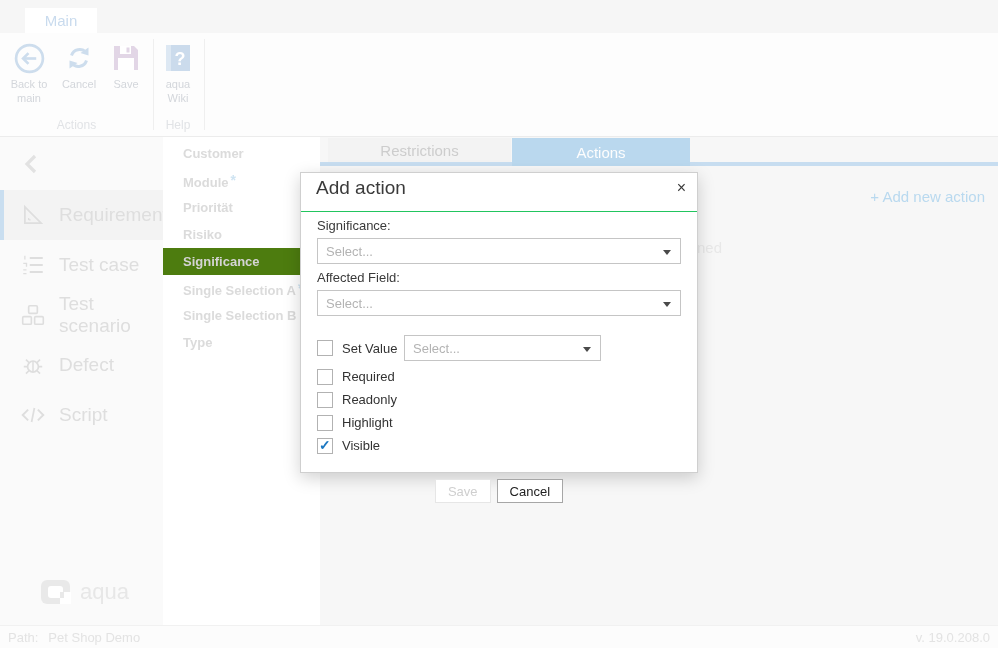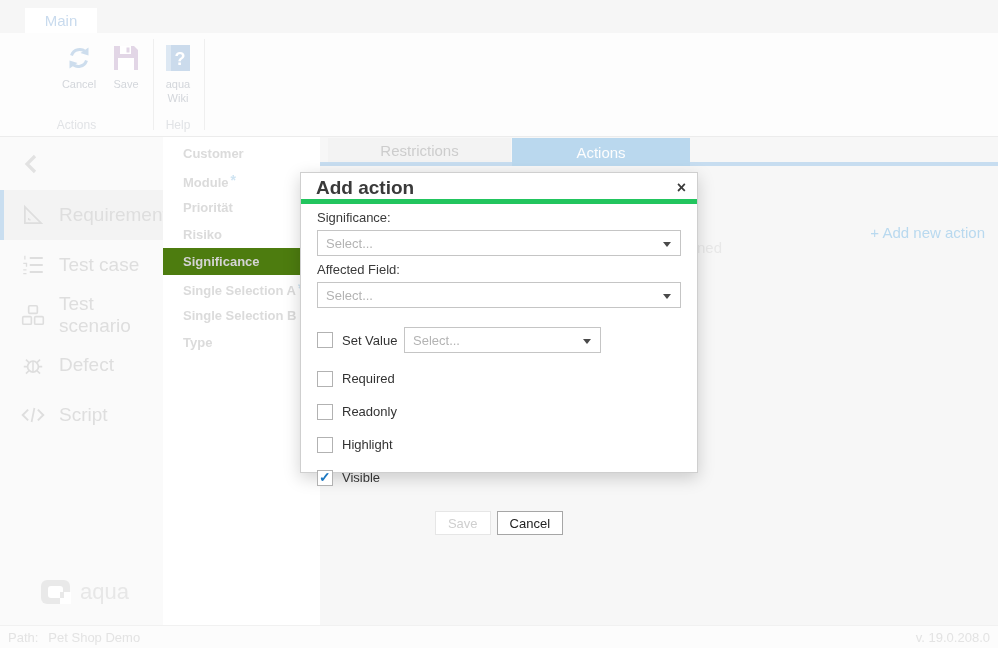--- a/index.html
+++ b/index.html
@@ -41,42 +41,42 @@
   .field-row { height:27px; line-height:27px; padding-left:20px; font-size:13px; font-weight:bold; color:#dbdbdb; white-space:nowrap; }
   .field-row.selected { background:#4d7c0f; color:#d4d4d4; }
   .req-marker { color:#cfe4f2; font-size:14px; vertical-align:2px; margin-left:2px; }
 
   
   .mainarea { position:absolute; left:320px; top:0; right:0; bottom:0; background:#f7f7f7; }
   .tabs-underline { position:absolute; top:25px; left:0; right:0; height:4px; background:#c7ddf0; }
   .tab { position:absolute; display:flex; align-items:center; justify-content:center; font-size:15px; }
   .tab-restrictions { left:8px; top:1px; width:183px; height:24px; background:#f3f3f3; color:#cdcdcd; }
   .tab-actions { left:192px; top:1px; width:178px; height:28px; background:#bad8ee; color:#fdfdfd; }
-  .add-action { position:absolute; top:51px; right:13px; color:#b9d9ef; font-size:15px;margin-top:36px; }
+  .add-action { position:absolute; top:51px; right:13px; color:#b9d9ef; font-size:15px; }
   .bg-fragment { position:absolute; top:102px; left:377px; color:#e8e8e8; font-size:15px; }
 
   
   .statusbar { position:absolute; bottom:0; left:0; right:0; height:23px; background:#fcfcfc; border-top:1px solid #f1f1f1; font-size:13px; color:#e3e3e3; }
   .path { position:absolute; left:8px; top:4px; }
   .path .pv { margin-left:10px; }
   .version { position:absolute; right:8px; top:4px; }
 
   
   .dialog {
     position:absolute; left:300px; top:172px; width:398px; height:301px; background:#fff;
     border:1px solid #cfcfcf; box-shadow:0 5px 16px rgba(0,0,0,0.18);
   }
-  .dlg-header { height:31px; position:relative; border-bottom:5px solid #22c55e;font-weight:bold; }
+  .dlg-header { height:39px; position:relative; border-bottom:1px solid #22c55e; }
   .dlg-title { position:absolute; left:15px; top:4px; font-size:19px; color:#3a3a3a; }
   .dlg-close { position:absolute; right:11px; top:5px; font-size:16px; color:#3a3a3a; cursor:pointer; line-height:20px; }
   .dlg-body { padding:0 16px; }
   .dlg-label { margin-top:6px; font-size:13px; color:#3a3a3a; }
   .dd { height:26px; border:1px solid #c5c5c5; position:relative; display:flex; align-items:center; padding-left:8px; font-size:13px; color:#b3b3b3; margin-top:5px; background:#fff; }
   .dd-arrow { position:absolute; right:9px; top:11px; width:0; height:0; border-left:4px solid transparent; border-right:4px solid transparent; border-top:5px solid #4a4a4a; }
-  .cb-row { display:flex; align-items:center; margin-top:16px; height:17px; }
+  .cb-row { display:flex; align-items:center; margin-top:6px; height:17px; }
   .sv-row { display:flex; align-items:center; margin-top:18px; height:28px; }
   .cb { width:16px; height:16px; border:1px solid #b2b2b2; background:#fff; flex:none; position:relative; }
   .cb .check { position:absolute; left:1px; top:-2px; font-size:14px; font-weight:bold; color:#1d78c1; }
   .cb-label { margin-left:9px; font-size:13px; color:#333; }
   .sv-label { margin-left:9px; font-size:13px; color:#333; width:62px; }
   .sv-dd { width:197px; margin-top:0; }
   .dlg-buttons { display:flex; justify-content:center; gap:6px; margin-top:25px; }
   .btn { height:24px; font-size:13px; background:#fff; display:flex; align-items:center; justify-content:center; padding:0 12px; cursor:pointer; }
   .btn-save { color:#cfcfcf; border:1px solid #e6e6e6; cursor:default; }
   .btn-cancel { color:#222; border:1px solid #a6a6a6; }
@@ -87,20 +87,30 @@
 <body>
 
 <div class="app">
 
   <div class="tabstrip">
     <div class="main-tab">Main</div>
   </div>
 
   <div class="ribbon">
 
+    <div class="rbtn" style="left:6px;width:46px;">
+      <div class="ric">
+        <svg width="33" height="33" viewBox="0 0 32 32">
+          <circle cx="16" cy="16" r="13" fill="none" stroke="#cddded" stroke-width="2.6"></circle>
+          <path d="M22.5 16 H11" fill="none" stroke="#cddded" stroke-width="2.6"></path>
+          <path d="M15 10.8 L9.8 16 L15 21.2" fill="none" stroke="#cddded" stroke-width="2.6"></path>
+        </svg>
+      </div>
+      <div class="rlabel">Back to main</div>
+    </div>
 
     <div class="rbtn" style="left:56px;width:46px;">
       <div class="ric">
         <svg width="32" height="32" viewBox="0 0 32 32">
           <path d="M8.5 13.5 a8.5 8.5 0 0 1 14.5 -3" fill="none" stroke="#cddded" stroke-width="3"></path>
           <polygon points="25.5,5.5 25.5,13.5 17.5,11" fill="#cddded"></polygon>
           <path d="M23.5 18.5 a8.5 8.5 0 0 1 -14.5 3" fill="none" stroke="#cddded" stroke-width="3"></path>
           <polygon points="6.5,26.5 6.5,18.5 14.5,21" fill="#cddded"></polygon>
         </svg>
       </div>

